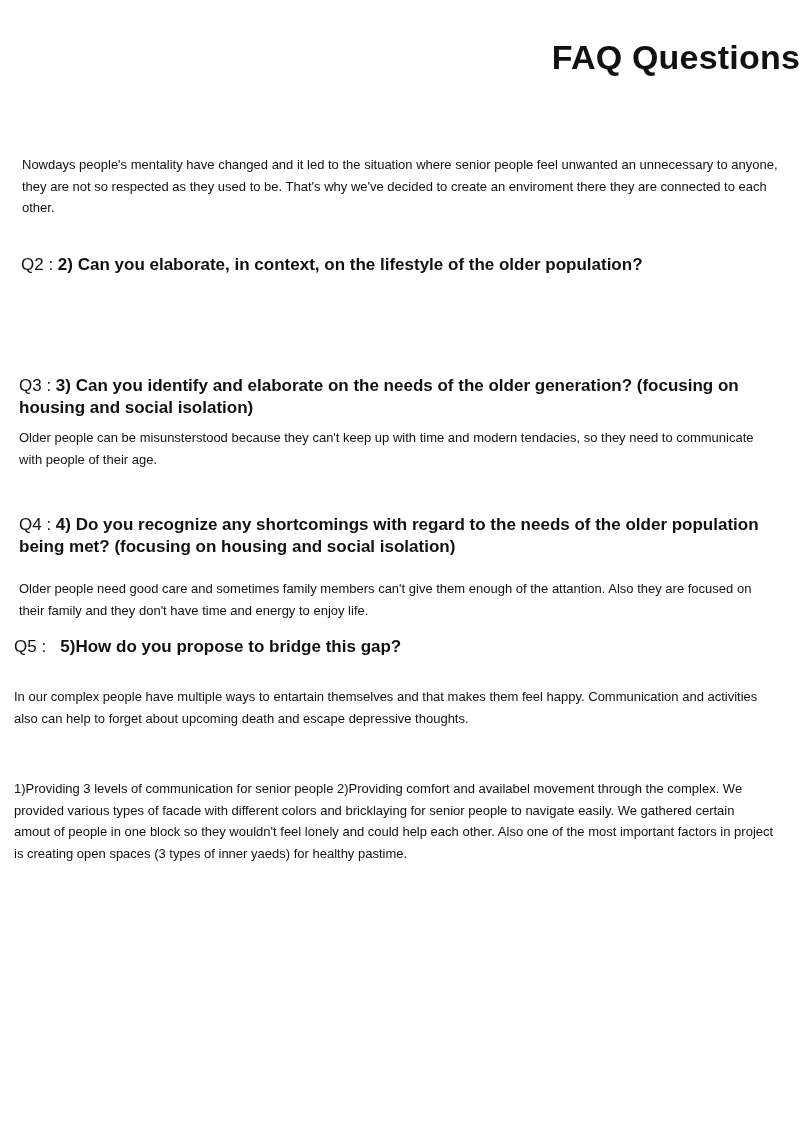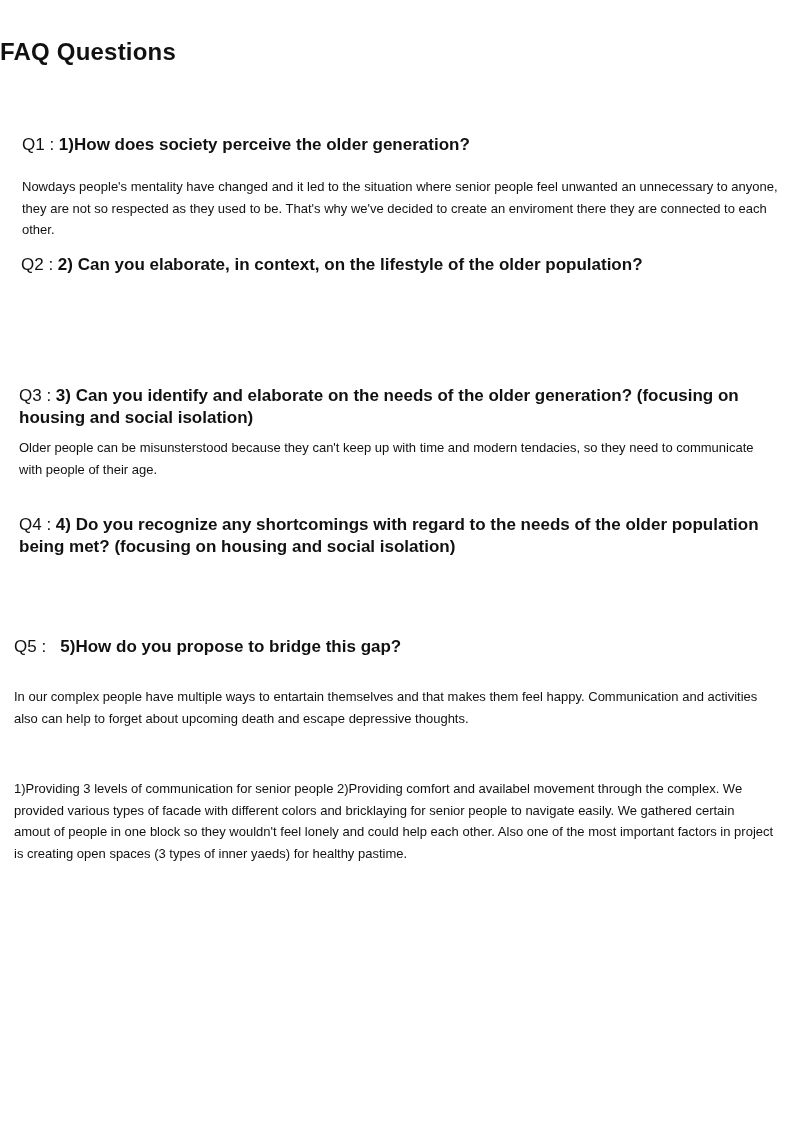--- a/index.html
+++ b/index.html
@@ -1,58 +1,56 @@
 <!DOCTYPE html>
 <html><head>
 <meta charset="utf-8">
 <style>
   html, body { margin: 0; padding: 0; background: #ffffff; }
   body {
     width: 800px; height: 1132px; position: relative; overflow: hidden;
     font-family: "Liberation Sans", sans-serif; color: #111111;
   }
   .title {
-    position: absolute; top: 38px; left: 0; width: 800px; text-align: left;
-    font-size: 24px; font-weight: bold; letter-spacing: 0.2px;
+    position: absolute; top: 38px; left: 0; width: 800px; text-align: right;
+    font-size: 34px; font-weight: bold; letter-spacing: 0.2px;
   }
   .block { position: absolute; width: 760px; }
   .q { font-size: 17px; line-height: 22px; margin: 0; }
   .q .label { font-weight: normal; }
   .q .text { font-weight: bold; }
   .a { font-size: 13px; line-height: 21.5px; margin: 0; }
 </style>
 </head>
 <body>
 
 <div class="title">FAQ Questions</div>
 
 <div class="block" style="top:134px; left:22px;">
-  <p class="q">
-    <span class="label">Q1 : </span><span class="text">1)How does society perceive the older generation?</span>
-  </p>
   <p class="a" style="margin-top:20px;">Nowdays people's mentality have changed and it led to the situation where senior people feel unwanted an unnecessary to anyone, they are not so respected as they used to be. That's why we've decided to create an enviroment there they are connected to each other.</p>
 </div>
 
 <div class="block" style="top:254px; left:21px;">
   <p class="q">
     <span class="label">Q2 :  </span><span class="text">2) Can you elaborate, in context, on the lifestyle of the older population?</span>
   </p>
 </div>
 
-<div class="block" style="top:385px; left:19px; width:745px;">
+<div class="block" style="top:375px; left:19px; width:745px;">
   <p class="q">
     <span class="label">Q3 :  </span><span class="text">3) Can you identify and elaborate on the needs of the older generation? (focusing on housing and social isolation)</span>
   </p>
   <p class="a" style="margin-top:8px; hyphens:manual;">Older people can be misunsterstood because they can't keep up with time and modern tenda­cies, so they need to communicate with people of their age.</p>
 </div>
 
 <div class="block" style="top:514px; left:19px; width:760px;">
   <p class="q">
     <span class="label">Q4 :  </span><span class="text">4) Do you recognize any shortcomings with regard to the needs of the older popu­lation being met? (focusing on housing and social isolation)</span>
   </p>
+  <p class="a" style="margin-top:20px; hyphens:manual;">Older people need good care and sometimes family members can't give them enough of the at­tantion. Also they are focused on their family and they don't have time and energy to enjoy life.</p>
 </div>
 
 <div class="block" style="top:636px; left:14px;">
   <p class="q">
     <span class="label" style="white-space:pre;">Q5 :   </span><span class="text">5)How do you propose to bridge this gap?</span>
   </p>
   <p class="a" style="margin-top:28px;">In our complex people have multiple ways to entartain themselves and that makes them feel happy. Communication and activities also can help to forget about upcoming death and escape depressive thoughts.</p>
 </div>
 
 <div class="block" style="top:758px; left:14px;">

